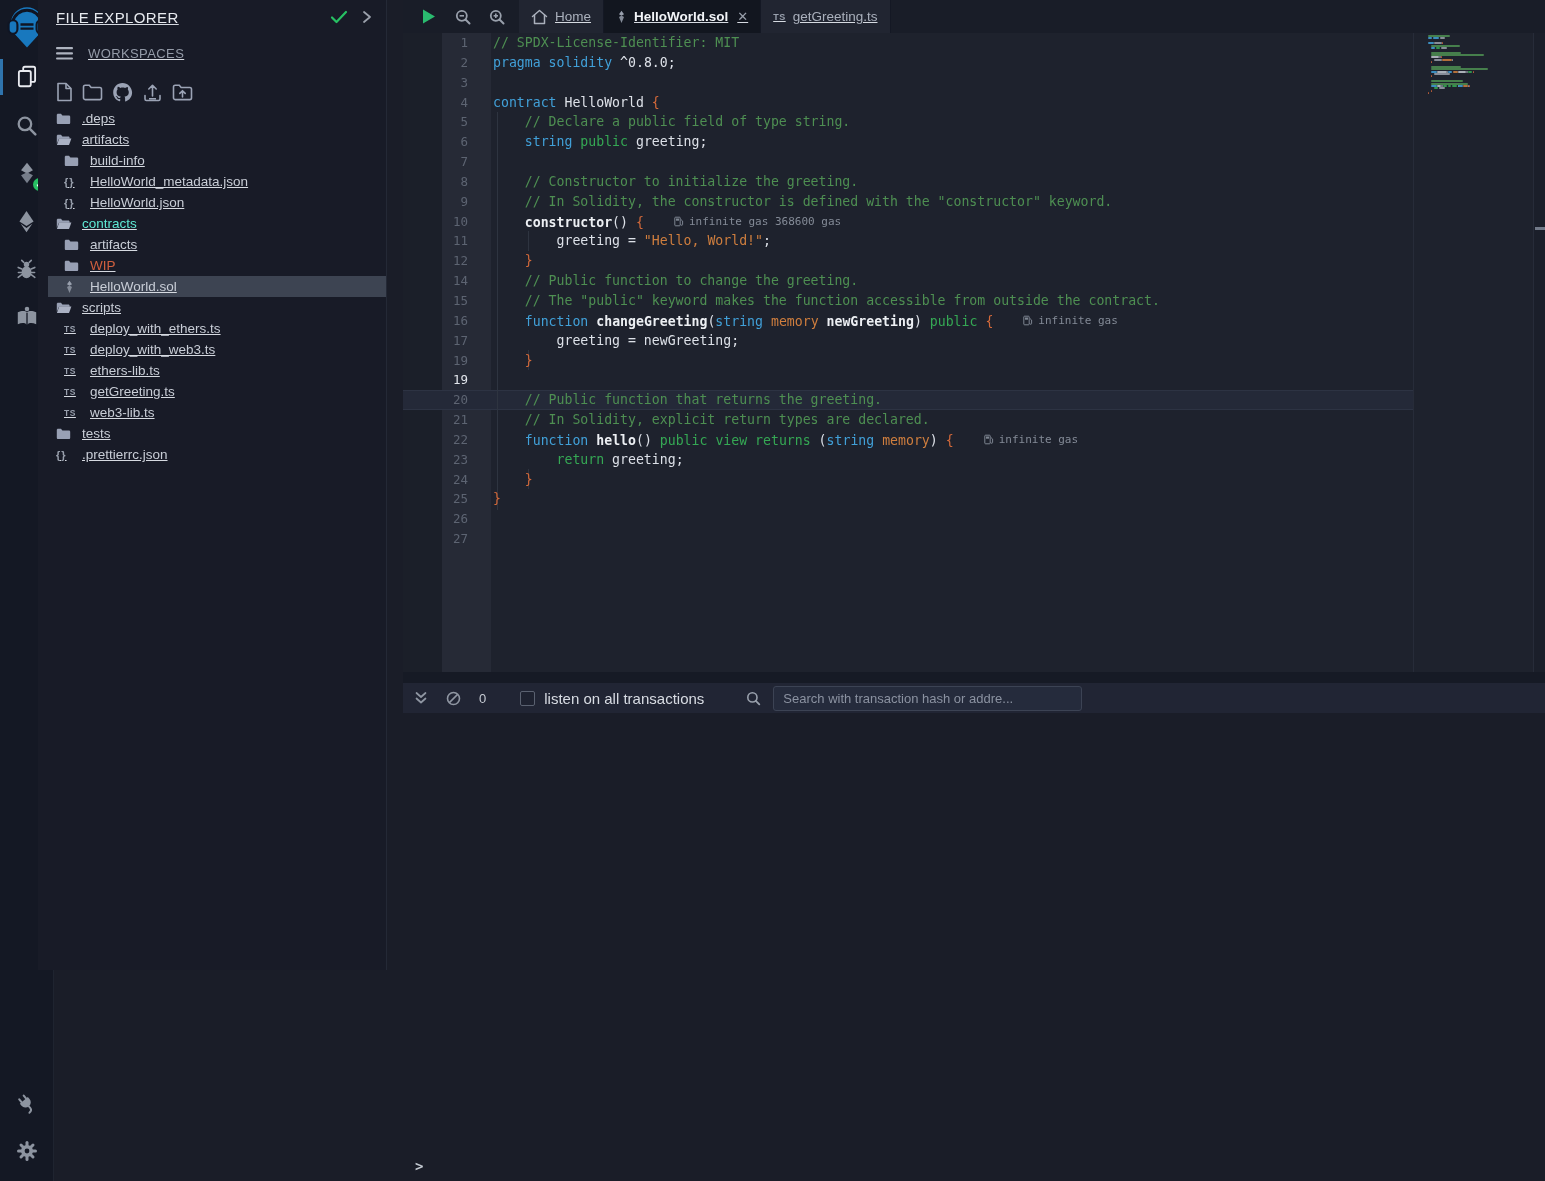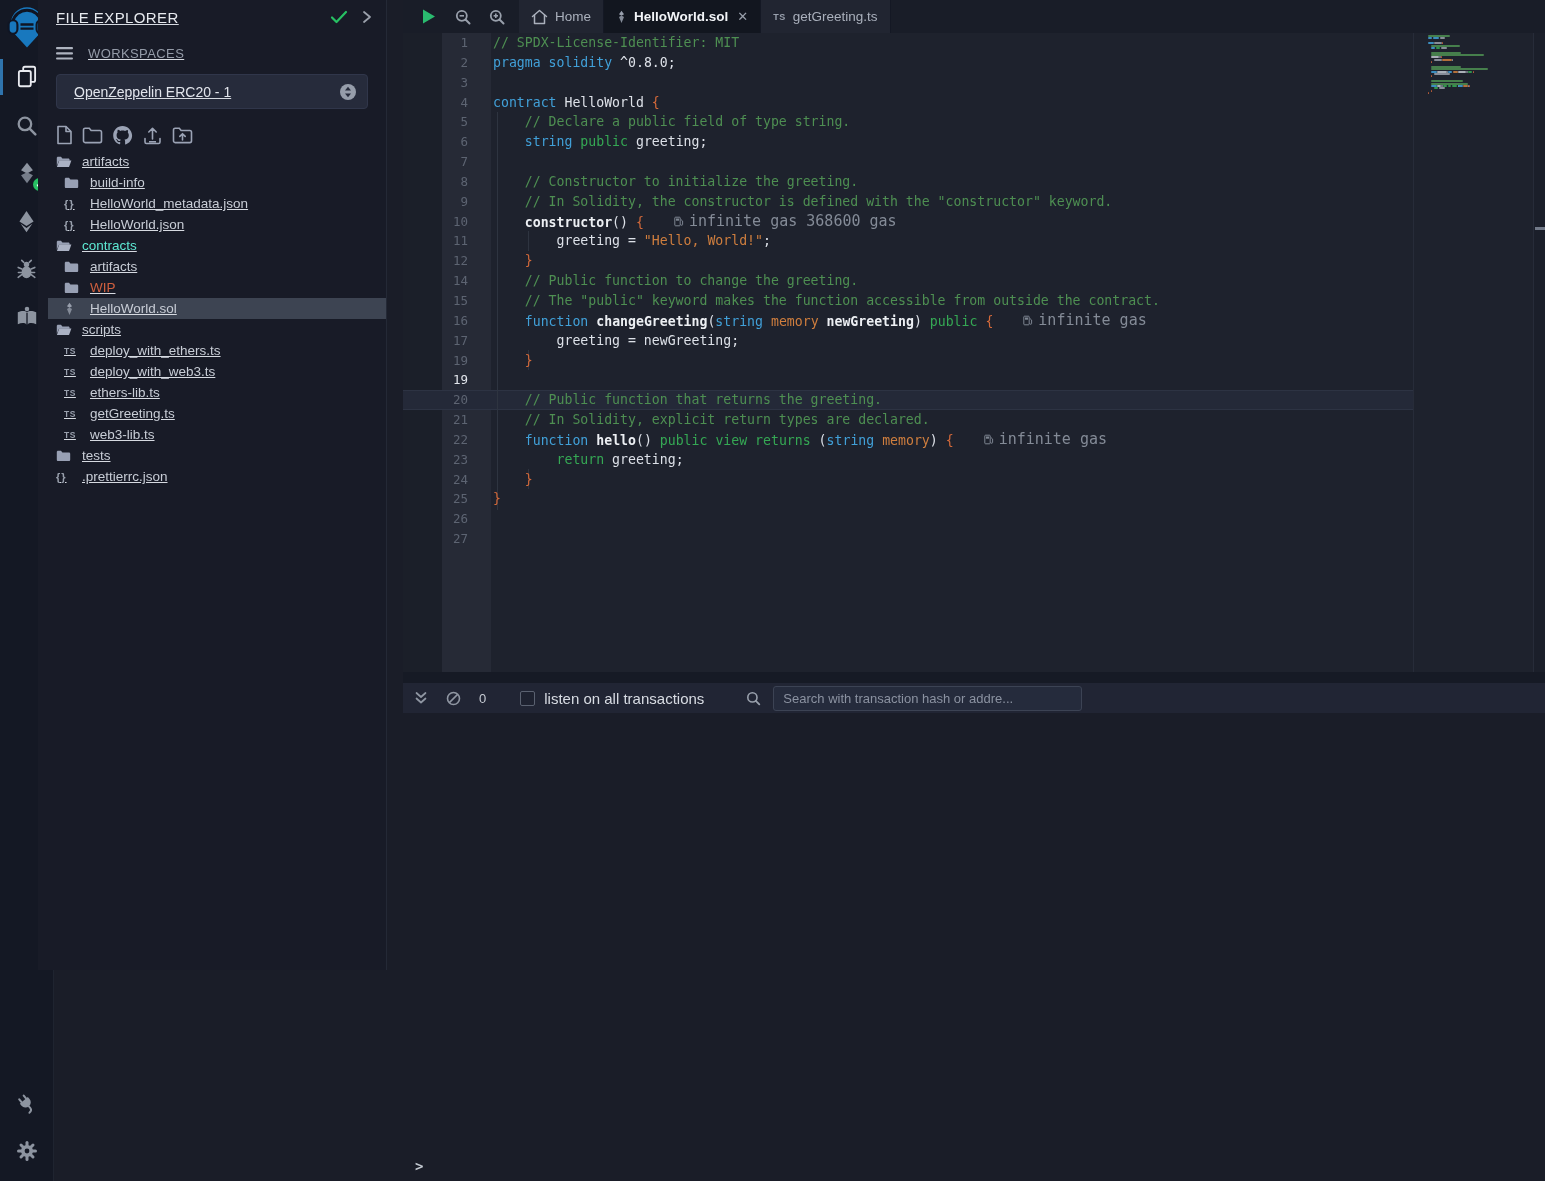--- a/index.html
+++ b/index.html
@@ -71,21 +71,21 @@
   .current-line{ position:absolute; left:0; top:357px; width:1010px; height:20px; background:#242938; border-top:1px solid #2d3343; border-bottom:1px solid #2d3343; }
   .guide{ position:absolute; width:1px; background:#2e3440; }
   .lines{ position:absolute; left:0; top:0; z-index:2; width:1010px; }
   .cl{ display:flex; height:19.85px; line-height:19.85px; font-family:"DejaVu Sans Mono", monospace; font-size:13.2px; white-space:pre; }
   .cl .ln{ width:88px; flex:none; text-align:right; padding-right:23px; color:#5d6472; font-size:12.5px; }
   .cl .ln.cur{ color:#e2e6ec; }
   .cl .lc{ padding-left:2px; }
   .tok-c{ color:#4e8f52; } .tok-k{ color:#41a0d8; } .tok-g{ color:#35a854; }
   .tok-o{ color:#cf7e3e; } .tok-r{ color:#d3693a; } .tok-w{ color:#dde1e8; }
   .tok-wb{ color:#eceff3; font-weight:bold; }
-  .gas{ display:inline-flex; align-items:center; margin-left:22px; color:#848b97; font-size:15px; letter-spacing:0;padding-left:8px; }
+  .gas{ display:inline-flex; align-items:center; margin-left:22px; color:#848b97; font-size:11px; letter-spacing:0;padding-left:8px; }
   .gas svg{ margin-right:5px; }
   
   .mm-border{ position:absolute; left:1010px; top:0; width:1px; height:639px; background:#272c39; }
   .minimap{ position:absolute; left:1016px; top:2px; width:114px; height:635px; padding-left:9px; cursor:pointer; }
   .mm-line{ position:relative; height:2px; margin-bottom:0.38px; }
   .mm-seg{ position:absolute; top:0; height:2px; border-radius:1px; opacity:.85; }
   .scrollcol{ position:absolute; left:1130px; top:0; width:12px; height:639px; border-left:1px solid #272c39; background:#1b1f2a; }
   .scroll-thumb{ position:absolute; left:1px; top:194px; width:10px; height:3px; background:#727a89; cursor:pointer; }
   
   .drag-strip{ position:absolute; left:0; top:672px; width:1142px; height:11px; background:#161a25; cursor:row-resize; }
@@ -207,30 +207,20 @@
         <svg width="17" height="13" viewBox="0 0 17 13">
             <g fill="#aeb4c0">
               <rect x="0" y="0" width="17" height="2.2" rx="1"></rect>
               <rect x="0" y="5.2" width="17" height="2.2" rx="1"></rect>
               <rect x="0" y="10.4" width="17" height="2.2" rx="1"></rect>
             </g>
           </svg>
       </span>
       <span class="ws-label">WORKSPACES</span>
     </div>
-    <div class="ws-select">
-      <span class="ws-value">OpenZeppelin ERC20 - 1</span>
-      <span style="display:flex;">
-        <svg width="18" height="18" viewBox="0 0 18 18">
-            <circle cx="9" cy="9" r="8" fill="#969daa"></circle>
-            <path d="M9 3.8 L12 7.4 H6 Z" fill="#262b3b"></path>
-            <path d="M9 14.2 L6 10.6 H12 Z" fill="#262b3b"></path>
-          </svg>
-      </span>
-    </div>
     <div class="sp-toolbar">
         <span class="tb">
           <svg width="17" height="20" viewBox="0 0 17 20">
             <path d="M2 1.5 H10 L15 6.5 V18.5 H2 Z" fill="none" stroke="#9ba3b5" stroke-width="1.6" stroke-linejoin="round"></path>
             <path d="M10 1.5 V6.5 H15" fill="none" stroke="#9ba3b5" stroke-width="1.6" stroke-linejoin="round"></path>
           </svg>
         </span>
         <span class="tb">
           <svg width="21" height="18" viewBox="0 0 21 18">
             <path d="M1.5 4 c0-1 .7-1.8 1.6-1.8 h4.2 l1.8 2.3 h8.8 c.9 0 1.6.8 1.6 1.8 v8.5 c0 1-.7 1.8-1.6 1.8 H3.1 c-.9 0-1.6-.8-1.6-1.8 Z" fill="none" stroke="#9ba3b5" stroke-width="1.6"></path>
@@ -253,20 +243,28 @@
         <span class="tb">
           <svg width="21" height="18" viewBox="0 0 21 18">
             <path d="M1.5 4 c0-1 .7-1.8 1.6-1.8 h4.2 l1.8 2.3 h8.8 c.9 0 1.6.8 1.6 1.8 v8.5 c0 1-.7 1.8-1.6 1.8 H3.1 c-.9 0-1.6-.8-1.6-1.8 Z" fill="none" stroke="#9ba3b5" stroke-width="1.6"></path>
             <path d="M10.5 14 V8 M7.8 10.4 L10.5 7.7 L13.2 10.4" fill="none" stroke="#9ba3b5" stroke-width="1.6" stroke-linecap="round" stroke-linejoin="round"></path>
           </svg>
         </span>
       </div>
     <div class="tree">
         <div class="trow ind0">
           <span class="ticon">
+            <svg width="15" height="12" viewBox="0 0 15 12">
+              <path d="M0.8 2 c0-.7.5-1.3 1.2-1.3 h3 l1.4 1.8 h6.6 c.7 0 1.2.6 1.2 1.3 v6 c0 .7-.5 1.3-1.2 1.3 H2 c-.7 0-1.2-.6-1.2-1.3 Z" fill="#98a0b4"></path>
+            </svg>
+          </span>
+          <span class="tlabel">.deps</span>
+        </div>
+        <div class="trow ind0">
+          <span class="ticon">
             <svg width="16" height="12" viewBox="0 0 16 12">
               <path d="M0.8 2 c0-.7.5-1.3 1.2-1.3 h3 l1.4 1.8 h6 c.7 0 1.2.6 1.2 1.3 v1 H3 L0.8 9.8 Z" fill="#98a0b4"></path>
               <path d="M3.2 4.6 H15.4 L13 11.1 H0.9 Z" fill="#aab1c3"></path>
             </svg>
           </span>
           <span class="tlabel">artifacts</span>
         </div>
         <div class="trow ind1">
           <span class="ticon">
             <svg width="15" height="12" viewBox="0 0 15 12">
@@ -394,21 +392,21 @@
           </span>
           <span class="ctl">
             <svg width="16" height="16" viewBox="0 0 16 16">
               <circle cx="6.8" cy="6.8" r="5" fill="none" stroke="#99a0ac" stroke-width="1.8"></circle>
               <line x1="10.5" y1="10.5" x2="14.5" y2="14.5" stroke="#99a0ac" stroke-width="2" stroke-linecap="round"></line>
               <line x1="4.6" y1="6.8" x2="9" y2="6.8" stroke="#99a0ac" stroke-width="1.6"></line>
               <line x1="6.8" y1="4.6" x2="6.8" y2="9" stroke="#99a0ac" stroke-width="1.6"></line>
             </svg>
           </span>
         </div>
-      <div id="tabs" style="display:flex;">
+      <div id="tabs" style="display:flex;text-decoration:underline;">
           <div class="tab">
             <span class="t-icon">
               <svg width="17" height="16" viewBox="0 0 17 16">
                 <g fill="none" stroke="#aab0bc" stroke-width="1.5" stroke-linecap="round" stroke-linejoin="round">
                   <path d="M1.5 7.5 L8.5 1.5 L15.5 7.5"></path>
                   <path d="M3.5 6 V14.5 H13.5 V6"></path>
                 </g>
               </svg>
             </span>
             <span class="t-label">Home</span>

